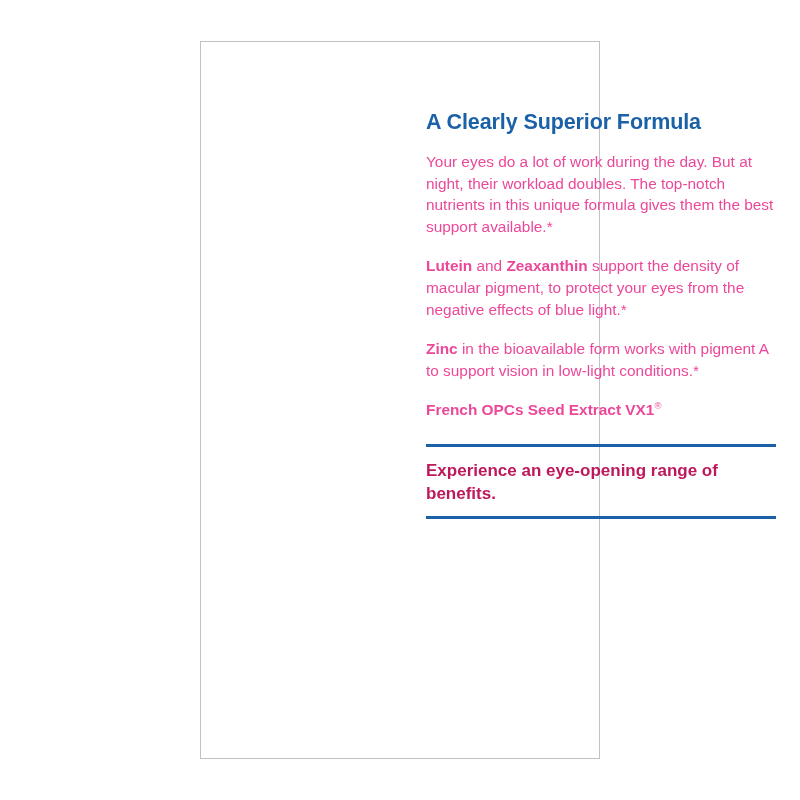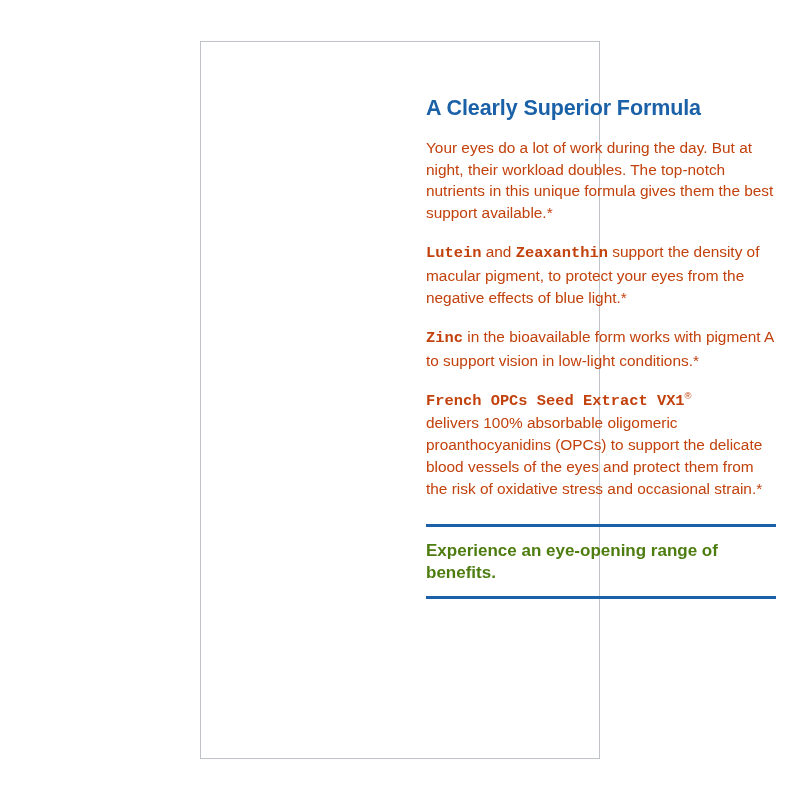--- a/index.html
+++ b/index.html
@@ -26,43 +26,42 @@
     top: 41px;
     width: 400px;
     height: 718px;
     border: 1px solid #bfc3c7;
     background: #ffffff;
     box-sizing: border-box;
   }
   .content {
     position: absolute;
     left: 225px;
-    top: 54px;
+    top: 68px;
     width: 350px;
   }
   .title {
     color: #1b61a8;
     font-size: 21.5px;
     font-weight: bold;
     line-height: 1.15;
     margin: 0 0 13px 0;
     letter-spacing: -0.1px;
   }
   .para {
     font-size: 15.4px;
     line-height: 1.42;
     margin: 16px 0 17px 0;
-    color: #c2410c;
+    color: #ec4899;
   }
   .para:last-of-type {
     margin-bottom: 0;
   }
   .para b {
     font-weight: bold;
-    font-family: Liberation Mono, monospace;
   }
   sup {
     font-size: 0.62em;
     vertical-align: super;
     line-height: 0;
   }
   .rule {
     height: 3px;
     background: #1b61a8;
     width: 350px;
@@ -71,42 +70,42 @@
   .rule-top {
     margin-top: 24px;
   }
   .footer-block {
     padding: 13px 0 11px 0;
   }
   .footer-text {
     font-size: 17px;
     font-weight: bold;
     line-height: 1.32;
-    color: #4d7c0f;
+    color: #be185d;
     margin: 0;
   }
 </style>
 </head>
 <body>
 
 <div class="page">
   <div class="panel">
 
     <div class="content">
 
       <h1 class="title">A Clearly Superior Formula</h1>
 
       <p class="para"><span>Your eyes do a lot of work during the day. But at night, their workload doubles. The top-notch nutrients in this unique formula gives them the best support available.*</span></p>
 
       <p class="para"><b>Lutein</b><span> and </span><b>Zeaxanthin</b><span> support the density of macular pigment, to protect your eyes from the negative effects of blue light.*</span></p>
 
       <p class="para"><b>Zinc</b><span> in the bioavailable form works with pigment A to support vision in low-light conditions.*</span></p>
 
 
-      <p class="para"><b>French OPCs Seed Extract VX1</b><sup>®</sup><br><span>delivers 100% absorbable oligomeric proanthocyanidins (OPCs) to support the delicate blood vessels of the eyes and protect them from the risk of oxidative stress and occasional strain.*</span></p>
+      <p class="para"><b>French OPCs Seed Extract VX1</b><sup>®</sup><br></p>
 
       <div class="rule rule-top"></div>
       <div class="footer-block">
         <p class="footer-text">Experience an eye-opening range of benefits.</p>
       </div>
       <div class="rule"></div>
 
     </div>
   </div>
 </div>

